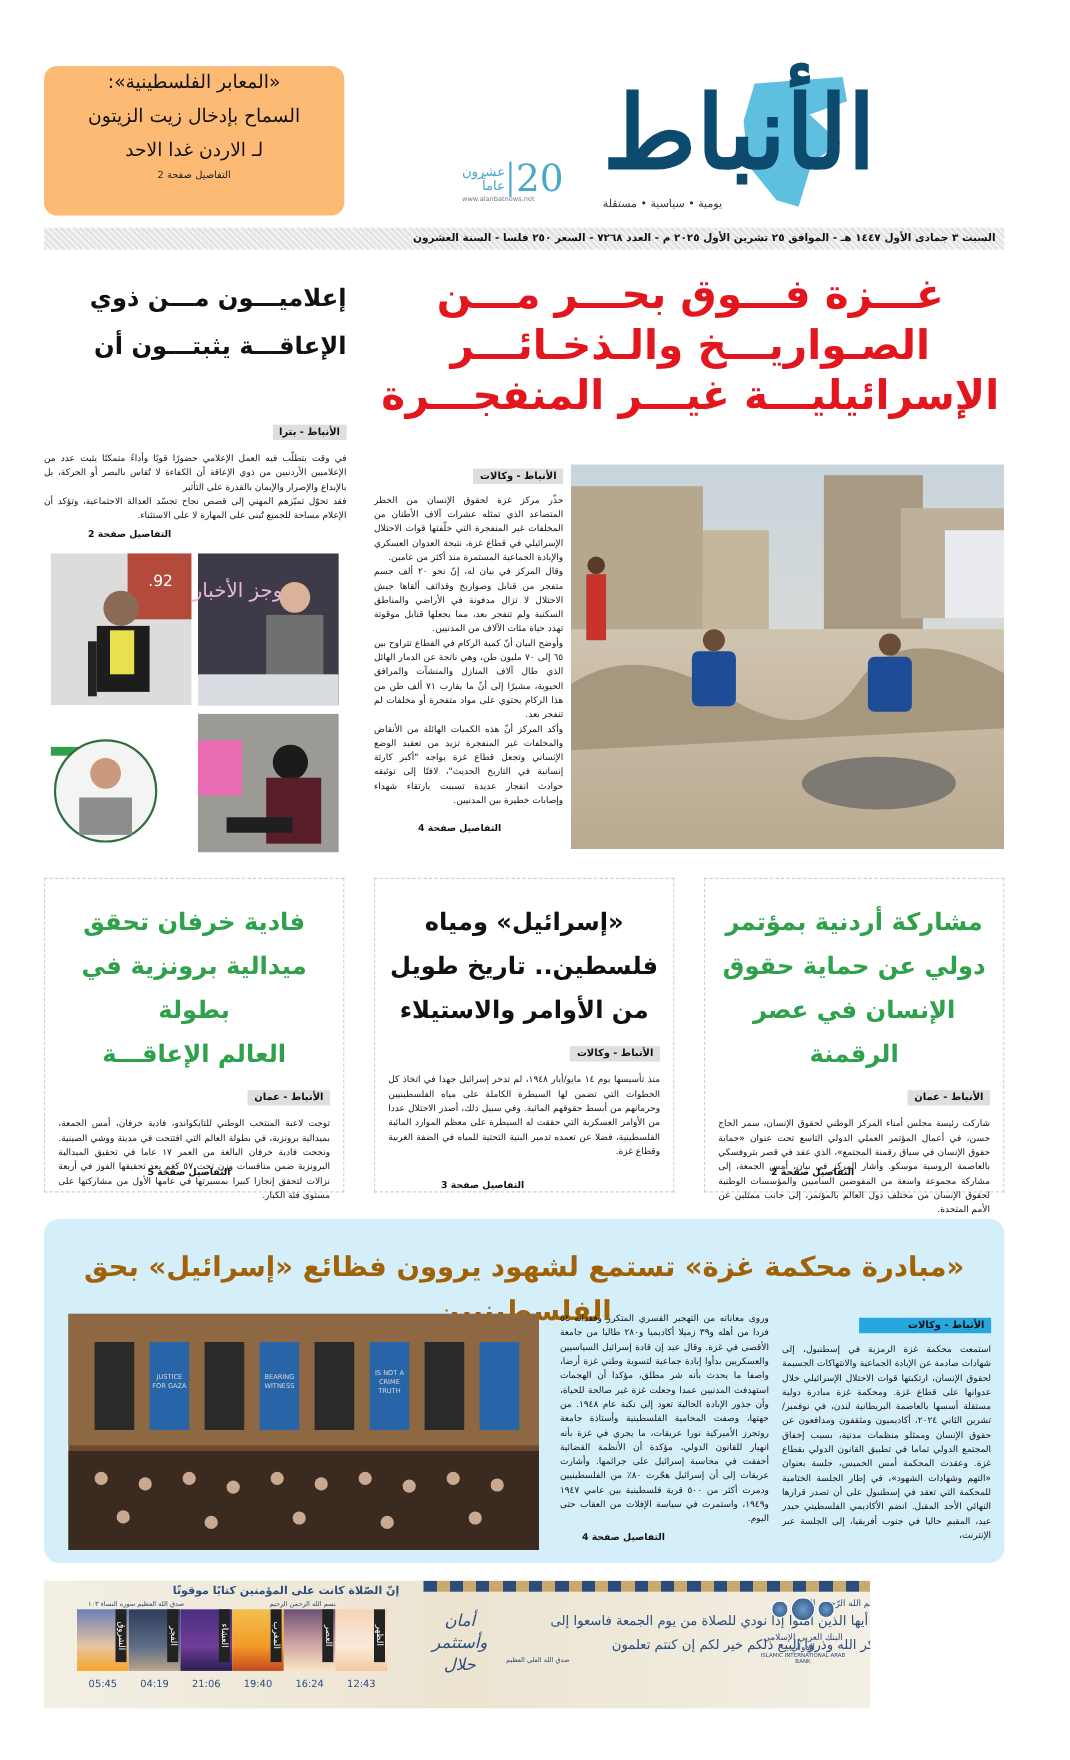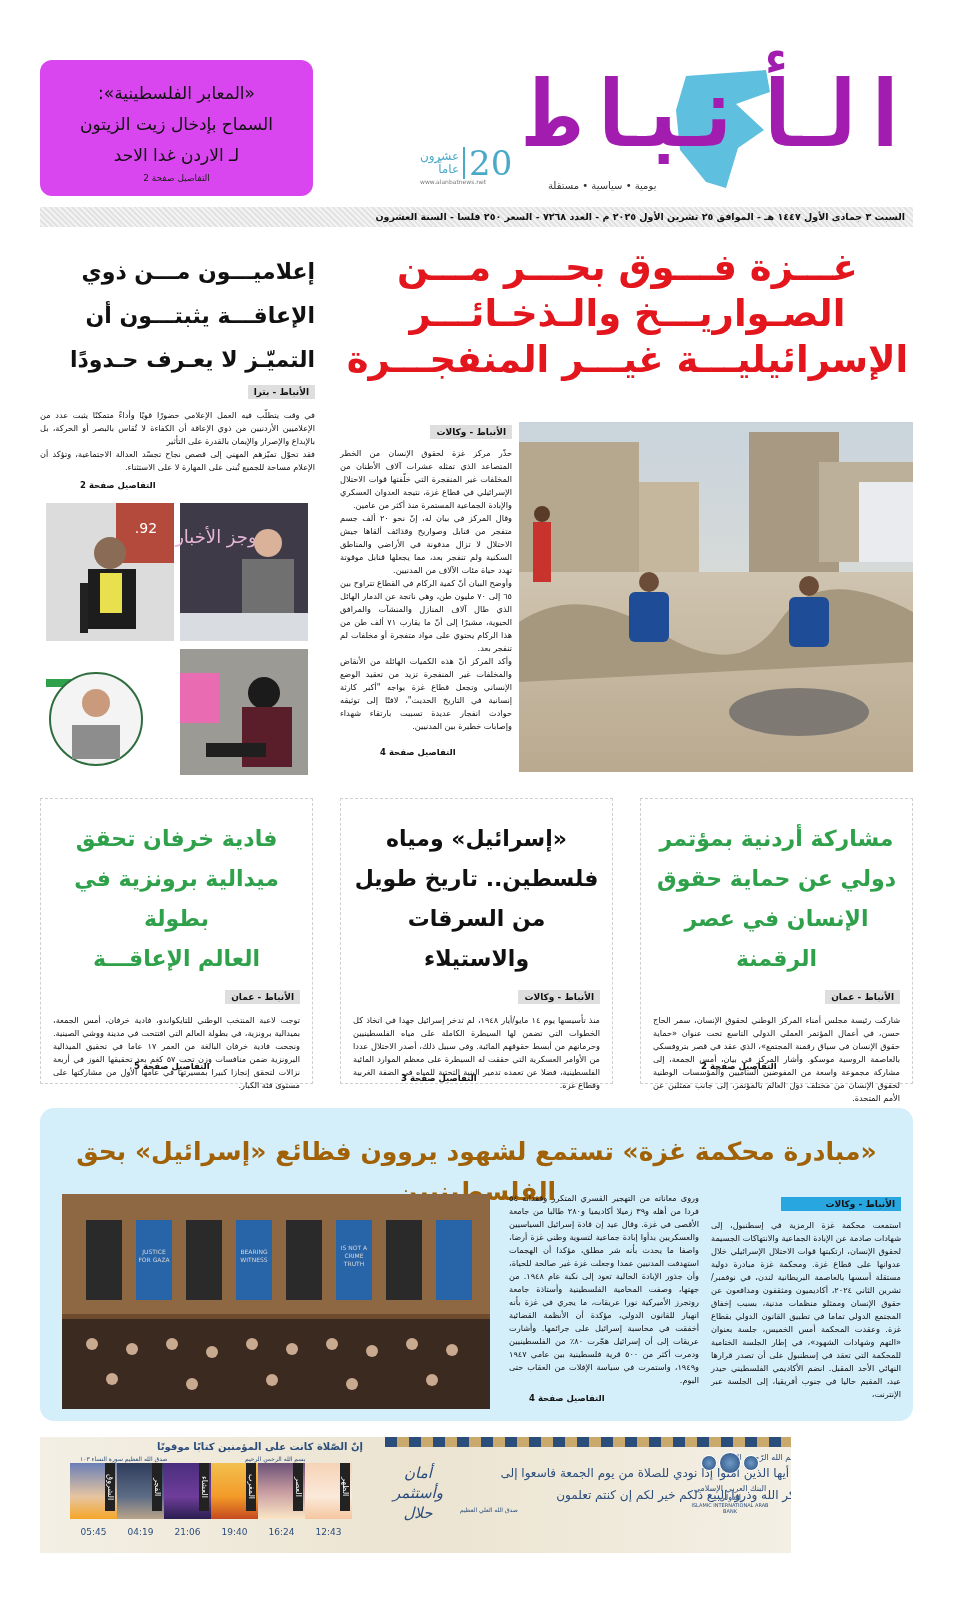--- a/index.html
+++ b/index.html
@@ -4,33 +4,33 @@
 <style>
   * { box-sizing: border-box; margin: 0; padding: 0; }
   html, body { width: 973px; height: 1600px; background: #ffffff; overflow: hidden; }
   body { font-family: "DejaVu Sans", sans-serif; color: #111; position: relative; direction: rtl; }
 
   .abs { position: absolute; }
 
   
   .logo-wrap { left: 548px; top: 62px; width: 365px; height: 140px; }
   .logo-map { position: absolute; left: 118px; top: 8px; width: 108px; height: 118px; }
-  .logo-text { position: absolute; right: 0; top: 0; width: 365px; text-align: center;
-    font-family: Liberation Mono, monospace; font-weight: 900; font-size: 92px; line-height: 120px;
-    color: #a21caf; letter-spacing: -4px; }
+  .logo-text { position: absolute; right: 0; top: 0; width: 365px; text-align: left;
+    font-family: Liberation Sans, sans-serif; font-weight: 900; font-size: 92px; line-height: 120px;
+    color: #0c4a6e; letter-spacing: -4px; }
   .logo-tag { position: absolute; left: 0; top: 118px; width: 145px; font-size: 10px; color: #333; text-align: left; }
 
   .anniv { left: 420px; top: 138px; width: 110px; height: 50px; display: flex; align-items: center; gap: 4px; direction: ltr; }
   .anniv-num { font-family: "DejaVu Serif", serif; font-size: 34px; color: #4aa9c7; line-height: 34px; }
   .anniv-sep { width: 2px; height: 32px; background: #4aa9c7; }
   .anniv-word { font-size: 12px; color: #4aa9c7; line-height: 13px; text-align: right; direction: rtl; }
   .anniv-url { position: absolute; left: 0; top: 40px; font-size: 6px; color: #777; direction: ltr; }
 
-  .promo-box { left: 40px; top: 60px; width: 273px; height: 136px; background: #d946ef; border-radius: 12px;
-    text-align: center; padding-top: 18px; }
+  .promo-box { left: 40px; top: 60px; width: 273px; height: 136px; background: #fdba74; border-radius: 12px;
+    text-align: center; }
   .promo-line { font-size: 17px; line-height: 31px; color: #111; }
   .promo-more { font-size: 9px; color: #222; margin-top: 2px; }
 
   .dateline { left: 40px; top: 207px; width: 873px; height: 20px;
     background: repeating-linear-gradient(45deg, #e2e2e2 0 2px, #f3f3f3 2px 4px);
     font-size: 9.5px; font-weight: bold; line-height: 20px; padding-right: 8px; color: #111; }
 
   
   .main-headline { left: 340px; top: 245px; width: 575px; text-align: center; color: #e3161e;
     font-weight: bold; font-size: 37px; line-height: 46px; }
@@ -158,21 +158,20 @@
     <rect x="270" y="175" width="40" height="50" rx="6" fill="#1f4c96"></rect>
     <circle cx="290" cy="164" r="10" fill="#6b4c38"></circle>
     <ellipse cx="280" cy="290" rx="70" ry="24" fill="#7e7a73"></ellipse>
     <rect x="340" y="60" width="54" height="80" fill="#e9ebee"></rect>
   </svg>
 </div>
 
 <div class="abs left-headline">
   <div>إعلاميـــون مـــن ذوي</div>
   <div>الإعاقـــة يثبتـــون أن</div>
-  <div>التميّـز لا يعـرف حـدودًا</div>
 </div>
 
 <div class="abs left-story">
   <div style="text-align:right;margin-bottom:10px;"><span class="byline">الأنباط - بترا</span></div>
   <p class="body-text">في وقت يتطلّب فيه العمل الإعلامي حضورًا قويًا وأداءً متمكنًا يثبت عدد من الإعلاميين الأردنيين من ذوي الإعاقة أن الكفاءة لا تُقاس بالبصر أو الحركة، بل بالإبداع والإصرار والإيمان بالقدرة على التأثير</p>
   <p class="body-text">فقد تحوّل تميّزهم المهني إلى قصص نجاح تجسّد العدالة الاجتماعية، وتؤكد أن الإعلام مساحة للجميع تُبنى على المهارة لا على الاستثناء.</p>
   <div class="more-link" style="margin-top:6px;text-align:left;padding-left:40px;">التفاصيل صفحة 2</div>
 </div>
 
 <div class="abs collage">
@@ -210,21 +209,21 @@
   </h2>
   <div style="text-align:right;margin-bottom:10px;"><span class="byline">الأنباط - عمان</span></div>
   <p class="body-text">شاركت رئيسة مجلس أمناء المركز الوطني لحقوق الإنسان، سمر الحاج حسن، في أعمال المؤتمر العملي الدولي التاسع تحت عنوان «حماية حقوق الإنسان في سياق رقمنة المجتمع»، الذي عقد في قصر بتروفسكي بالعاصمة الروسية موسكو. وأشار المركز في بيان، أمس الجمعة، إلى مشاركة مجموعة واسعة من المفوضين الساميين والمؤسسات الوطنية لحقوق الإنسان من مختلف دول العالم بالمؤتمر، إلى جانب ممثلين عن الأمم المتحدة.</p>
   <div class="more-link" style="position:absolute;bottom:12px;left:60px;">التفاصيل صفحة 2</div>
 </div>
 
 <div class="abs story-box" style="left:340px;">
   <h2 class="dark">
     <div>«إسرائيل» ومياه</div>
       <div>فلسطين.. تاريخ طويل</div>
-      <div>من السرقات والاستيلاء</div>
+      <div>من الأوامر والاستيلاء</div>
   </h2>
   <div style="text-align:right;margin-bottom:10px;"><span class="byline">الأنباط - وكالات</span></div>
   <p class="body-text">منذ تأسيسها يوم ١٤ مايو/أيار ١٩٤٨، لم تدخر إسرائيل جهدا في اتخاذ كل الخطوات التي تضمن لها السيطرة الكاملة على مياه الفلسطينيين وحرمانهم من أبسط حقوقهم المائية. وفي سبيل ذلك، أصدر الاحتلال عددا من الأوامر العسكرية التي حققت له السيطرة على معظم الموارد المائية الفلسطينية، فضلا عن تعمده تدمير البنية التحتية للمياه في الضفة الغربية وقطاع غزة.</p>
   <div class="more-link" style="position:absolute;bottom:0;left:60px;text-align:center;">التفاصيل صفحة 3</div>
 </div>
 
 <div class="abs story-box" style="left:40px;">
   <h2 class="green">
     <div>فادية خرفان تحقق</div>
       <div>ميدالية برونزية في بطولة</div>

